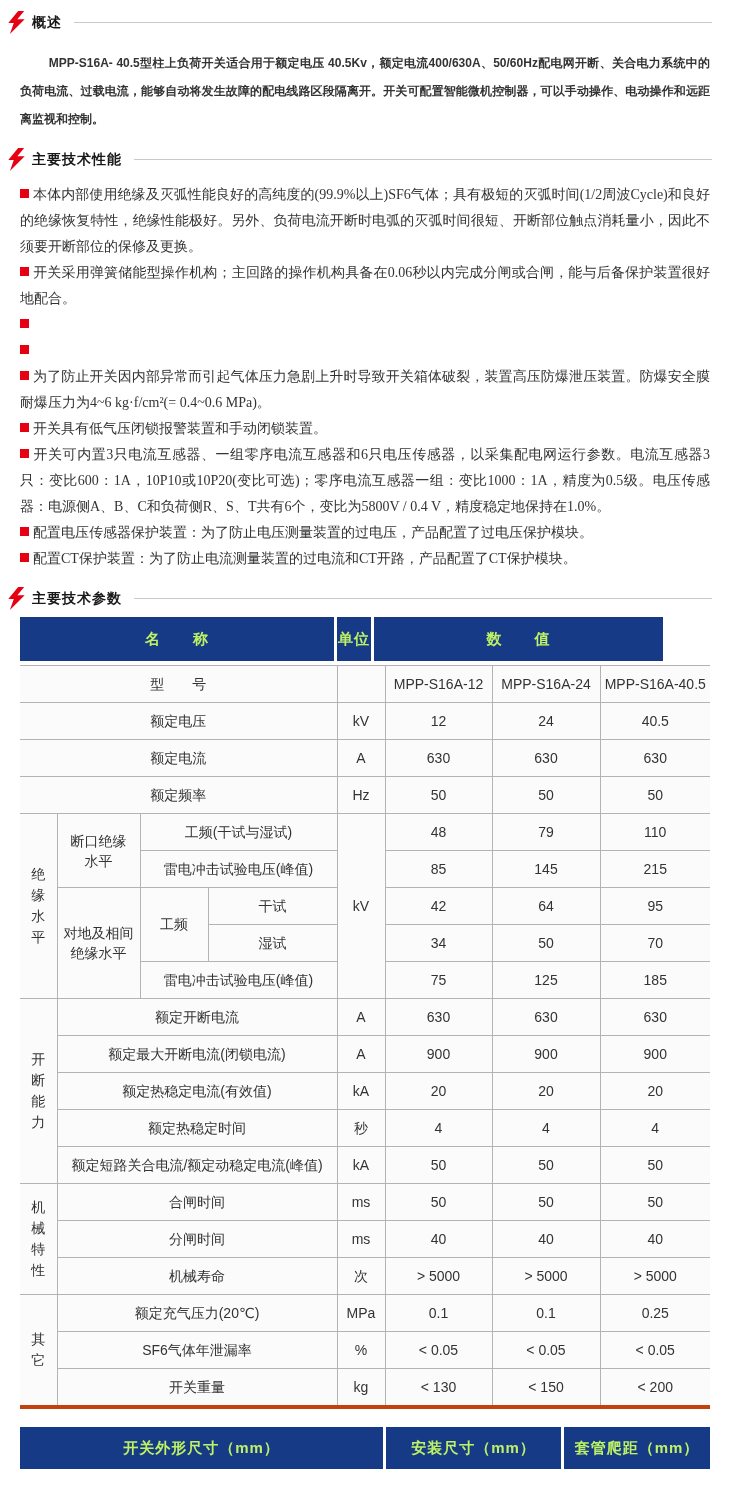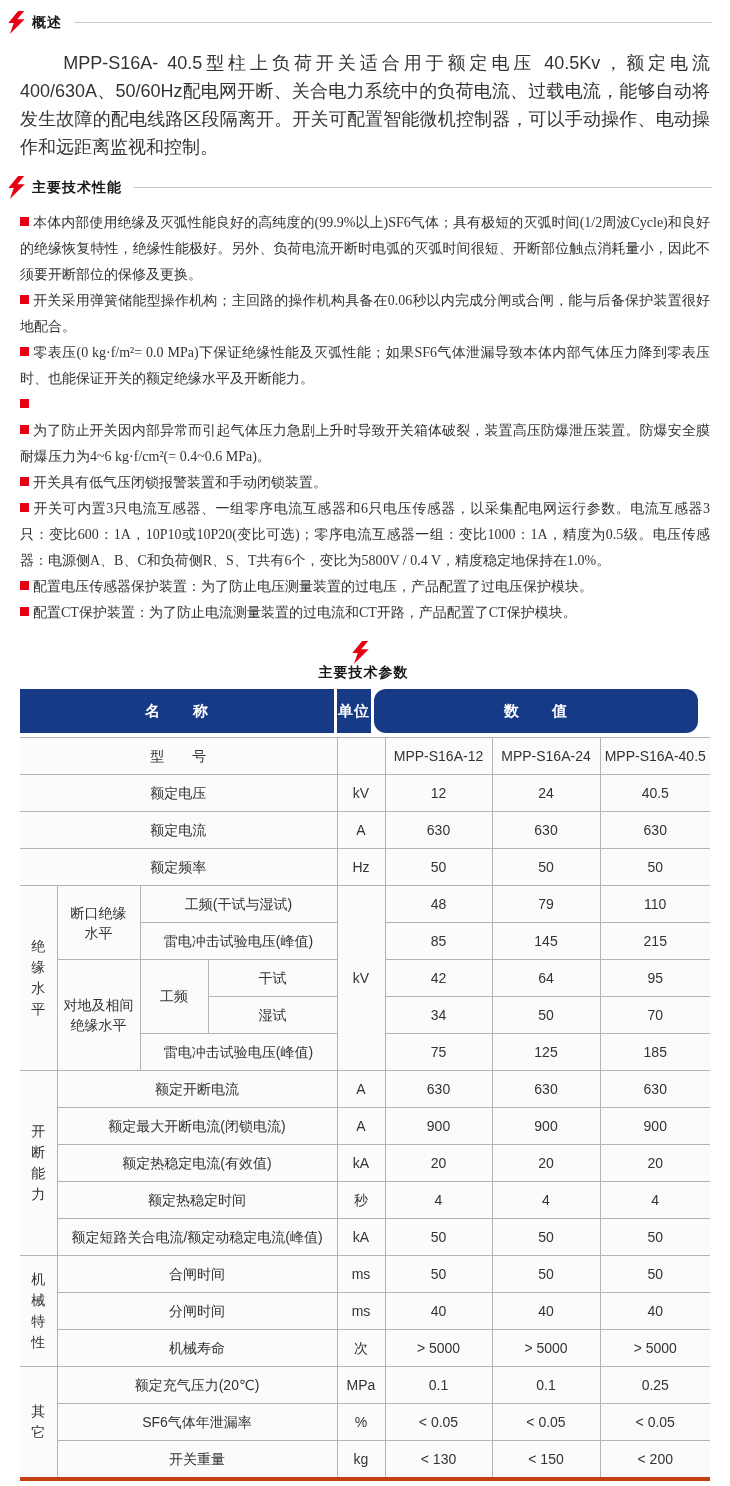--- a/index.html
+++ b/index.html
@@ -11,41 +11,41 @@
   .page { width:730px; overflow:hidden; background:#fff; }
 
   
   .sec { display:flex; align-items:center; padding-left:8px; padding-right:18px; }
   .sec .bolt { width:17px; height:23px; flex:0 0 auto; }
   .sec .sec-title { font-size:14px; font-weight:bold; color:#191919; margin-left:7px; letter-spacing:1px; white-space:nowrap; }
   .sec .rule { flex:1; height:1px; background:#c9c9c9; margin-left:12px; }
 
   .sec1 { margin-top:11px; }
   .sec2 { margin-top:15px; }
-  .sec3 { margin-top:15px;flex-direction:column; }
+  .sec3 { margin-top:15px; }
 
   .overview-p {
-    margin:15px 20px 6px 20px; font-size:18px; line-height:28px;
-    text-indent:2.4em; text-align:justify; color:#333;
+    margin:15px 20px 6px 20px; font-size:12px; line-height:28px;
+    text-indent:2.4em; text-align:justify; color:#333;font-weight:bold;
   }
 
   .bullets { margin:11px 20px 0 20px;font-family:Liberation Serif, serif; }
   .bullet { margin:0; font-size:14px; line-height:26px; text-align:justify; color:#333; }
   .sq {
     display:inline-block; width:9px; height:9px; background:#e60012;
     margin-right:4px; vertical-align:1px;
   }
 
   
   .tbl-wrap { margin:7px 20px 0 20px; }
   .tbl-wrap2 { margin:18px 20px 0 20px; }
 
   .thead-row { display:flex; width:690px; margin-bottom:4px; }
   .thead-cell {
-    background:#163a85; color:#ffffff; font-weight:bold; font-size:15px;
+    background:#163a85; color:#bef264; font-weight:bold; font-size:15px;
     display:flex; align-items:center; justify-content:center;
     letter-spacing:1px;
   }
   .th1 { height:44px; }
   .th2 { height:42px; }
   .gap-r { margin-right:3px; }
 
   table.params { border-collapse:collapse; table-layout:fixed; width:690px; background:#fbfbfb; border-bottom:4px solid #c2410c; }
   table.params td {
     border-top:1px solid #b3b3b3; border-right:1px solid #b3b3b3;
@@ -75,42 +75,42 @@
     <svg class="bolt" viewBox="0 0 60 84">
       <polygon points="36,0 0,44 20,44 6,84 60,30 33,30 58,0" fill="#e60012"></polygon>
     </svg>
     <span class="sec-title">主要技术性能</span>
     <span class="rule"></span>
   </div>
 
   <div class="bullets">
     <p class="bullet"><span class="sq"></span><span>本体内部使用绝缘及灭弧性能良好的高纯度的(99.9%以上)SF6气体；具有极短的灭弧时间(1/2周波Cycle)和良好的绝缘恢复特性，绝缘性能极好。另外、负荷电流开断时电弧的灭弧时间很短、开断部位触点消耗量小，因此不须要开断部位的保修及更换。</span></p>
     <p class="bullet"><span class="sq"></span><span>开关采用弹簧储能型操作机构；主回路的操作机构具备在0.06秒以内完成分闸或合闸，能与后备保护装置很好地配合。</span></p>
-    <p class="bullet"><span class="sq"></span><span>零表压(0 kg·f/m²= 0.0 MPa)下保证绝缘性能及灭弧性能；如果SF6气体泄漏导致本体内部气体压力降到零表压时、也能保证开关的额定绝缘水平及开断能力。</span></p>
+    <p class="bullet"><span class="sq"></span></p>
     <p class="bullet"><span class="sq"></span></p>
     <p class="bullet"><span class="sq"></span><span>为了防止开关因内部异常而引起气体压力急剧上升时导致开关箱体破裂，装置高压防爆泄压装置。防爆安全膜耐爆压力为4~6 kg·f/cm²(= 0.4~0.6 MPa)。</span></p>
     <p class="bullet"><span class="sq"></span><span>开关具有低气压闭锁报警装置和手动闭锁装置。</span></p>
     <p class="bullet"><span class="sq"></span><span>开关可内置3只电流互感器、一组零序电流互感器和6只电压传感器，以采集配电网运行参数。电流互感器3只：变比600：1A，10P10或10P20(变比可选)；零序电流互感器一组：变比1000：1A，精度为0.5级。电压传感器：电源侧A、B、C和负荷侧R、S、T共有6个，变比为5800V / 0.4 V，精度稳定地保持在1.0%。</span></p>
     <p class="bullet"><span class="sq"></span><span>配置电压传感器保护装置：为了防止电压测量装置的过电压，产品配置了过电压保护模块。</span></p>
     <p class="bullet"><span class="sq"></span><span>配置CT保护装置：为了防止电流测量装置的过电流和CT开路，产品配置了CT保护模块。</span></p>
   </div>
 
   <div class="sec sec3">
     <svg class="bolt" viewBox="0 0 60 84">
       <polygon points="36,0 0,44 20,44 6,84 60,30 33,30 58,0" fill="#e60012"></polygon>
     </svg>
     <span class="sec-title">主要技术参数</span>
     <span class="rule"></span>
   </div>
 
   <div class="tbl-wrap">
     <div class="thead-row">
       <div class="thead-cell th1 gap-r" style="width:314px;">名　　称</div>
       <div class="thead-cell th1 gap-r" style="width:34px;">单位</div>
-      <div class="thead-cell th1" style="width:324px;border-radius:12px;">数　　值</div>
+      <div class="thead-cell th1" style="width:289px;">数　　值</div>
     </div>
     <table class="params">
       <colgroup>
         <col style="width:37px">
           <col style="width:83px">
           <col style="width:68px">
           <col style="width:129px">
         <col style="width:48px">
           <col style="width:107px">
           <col style="width:108px">

